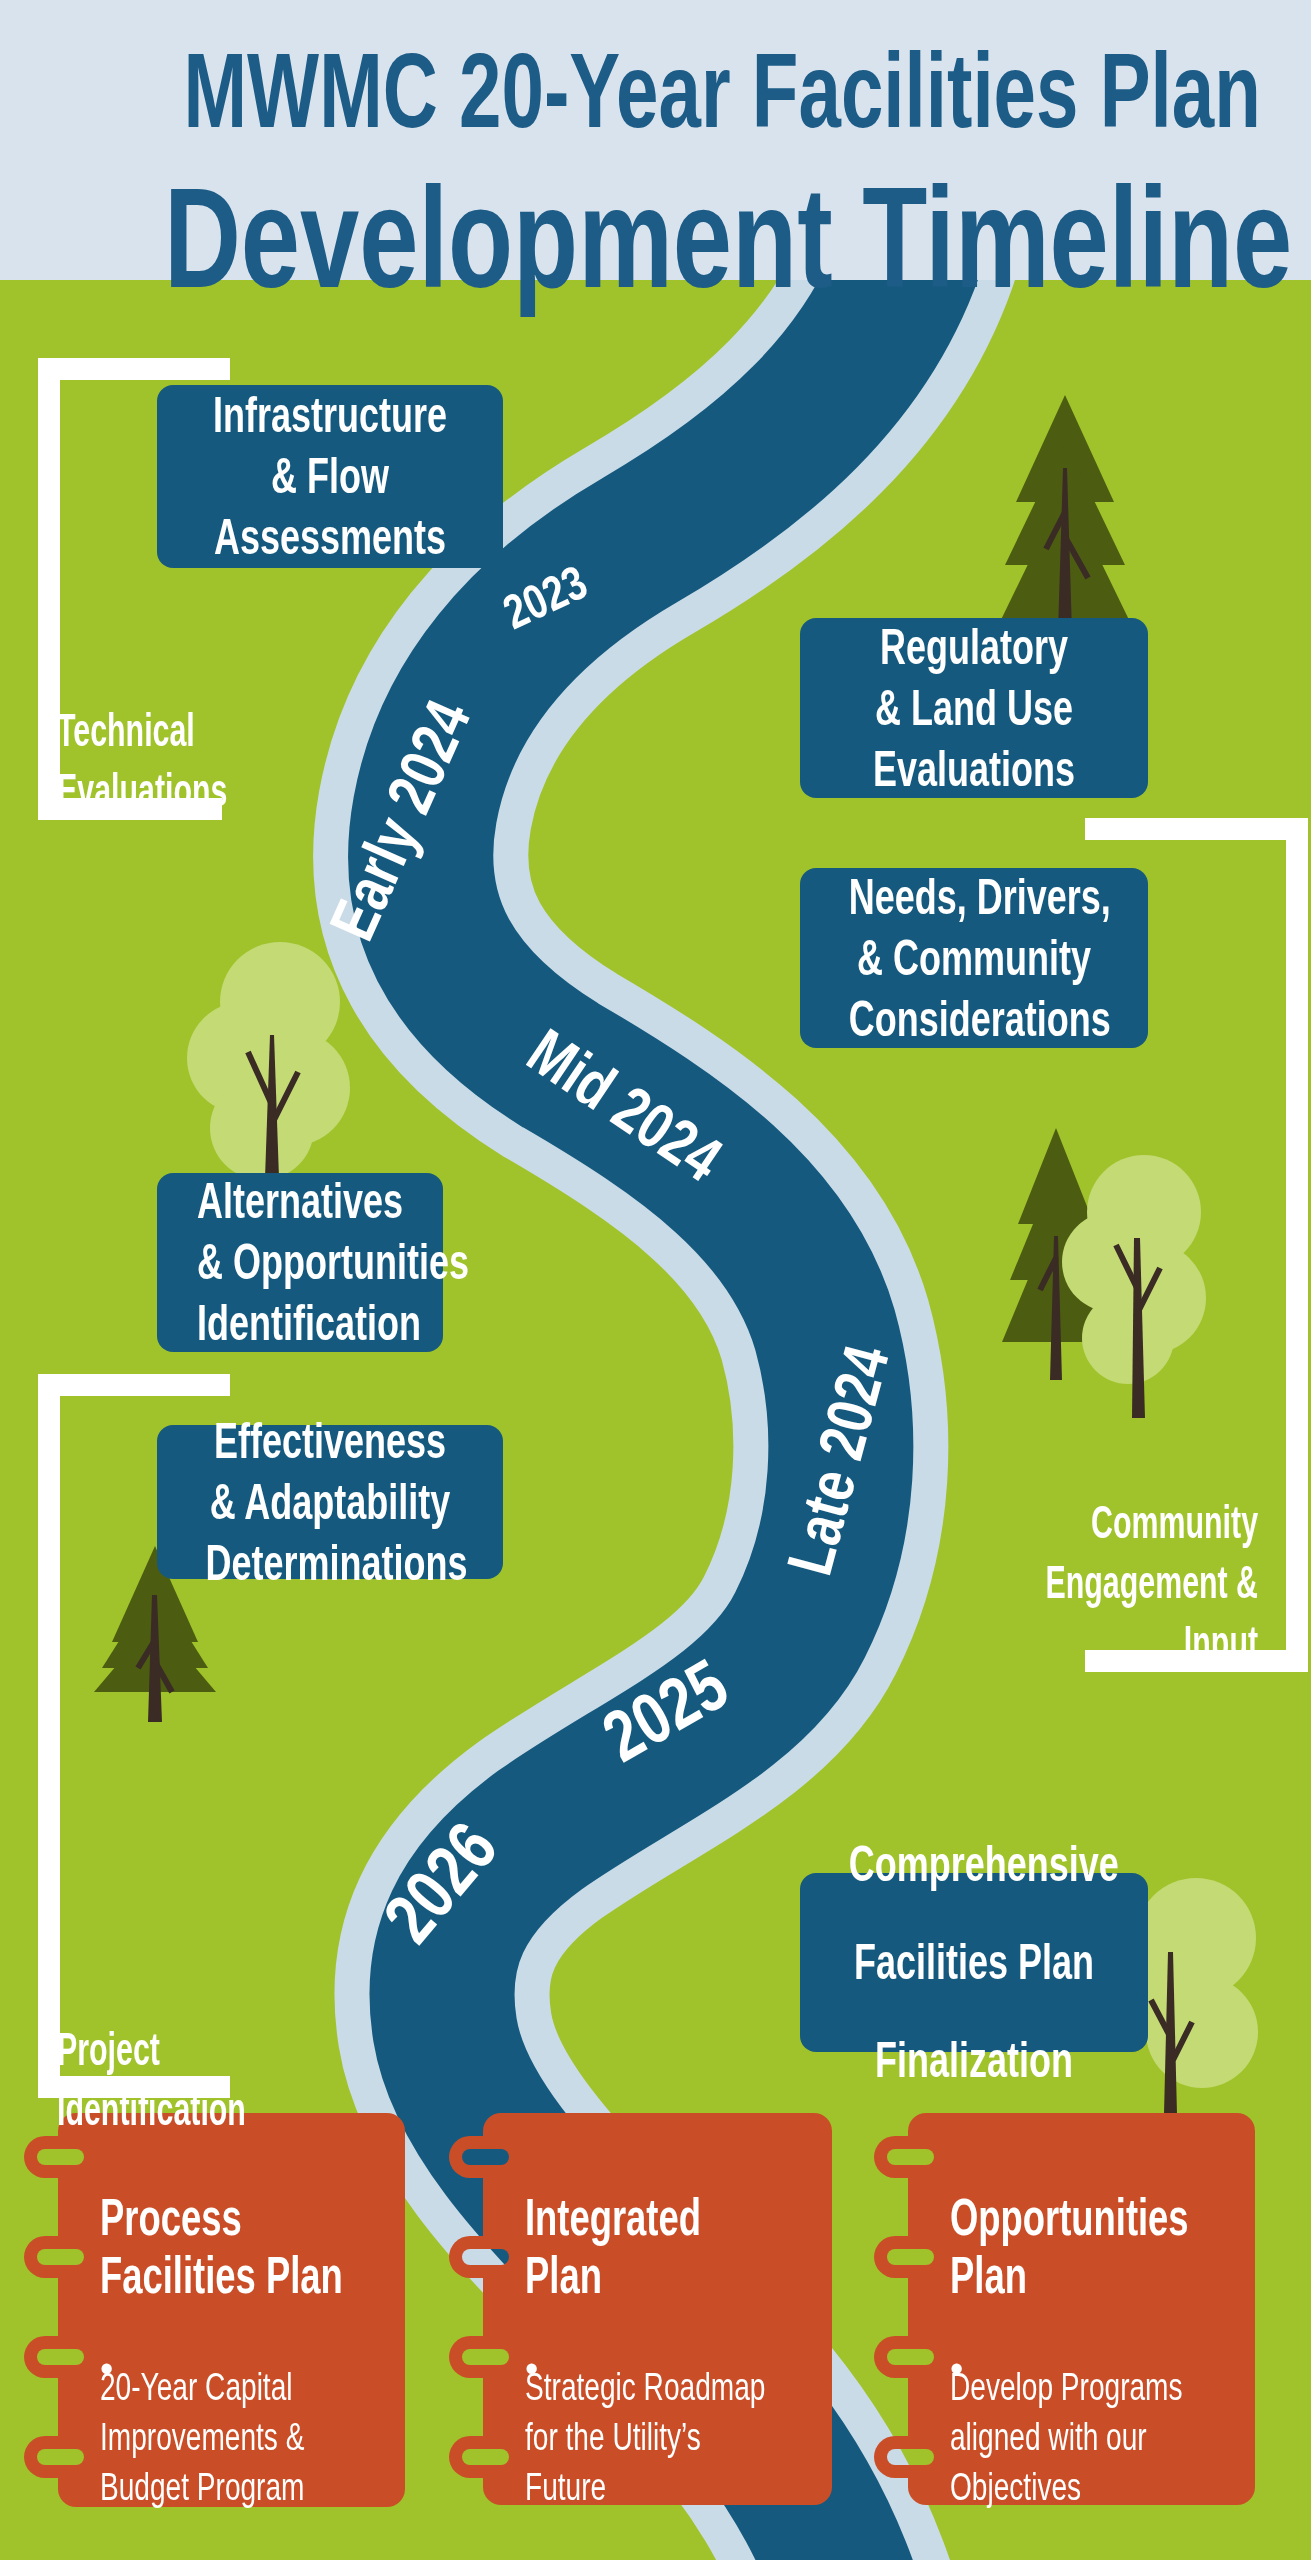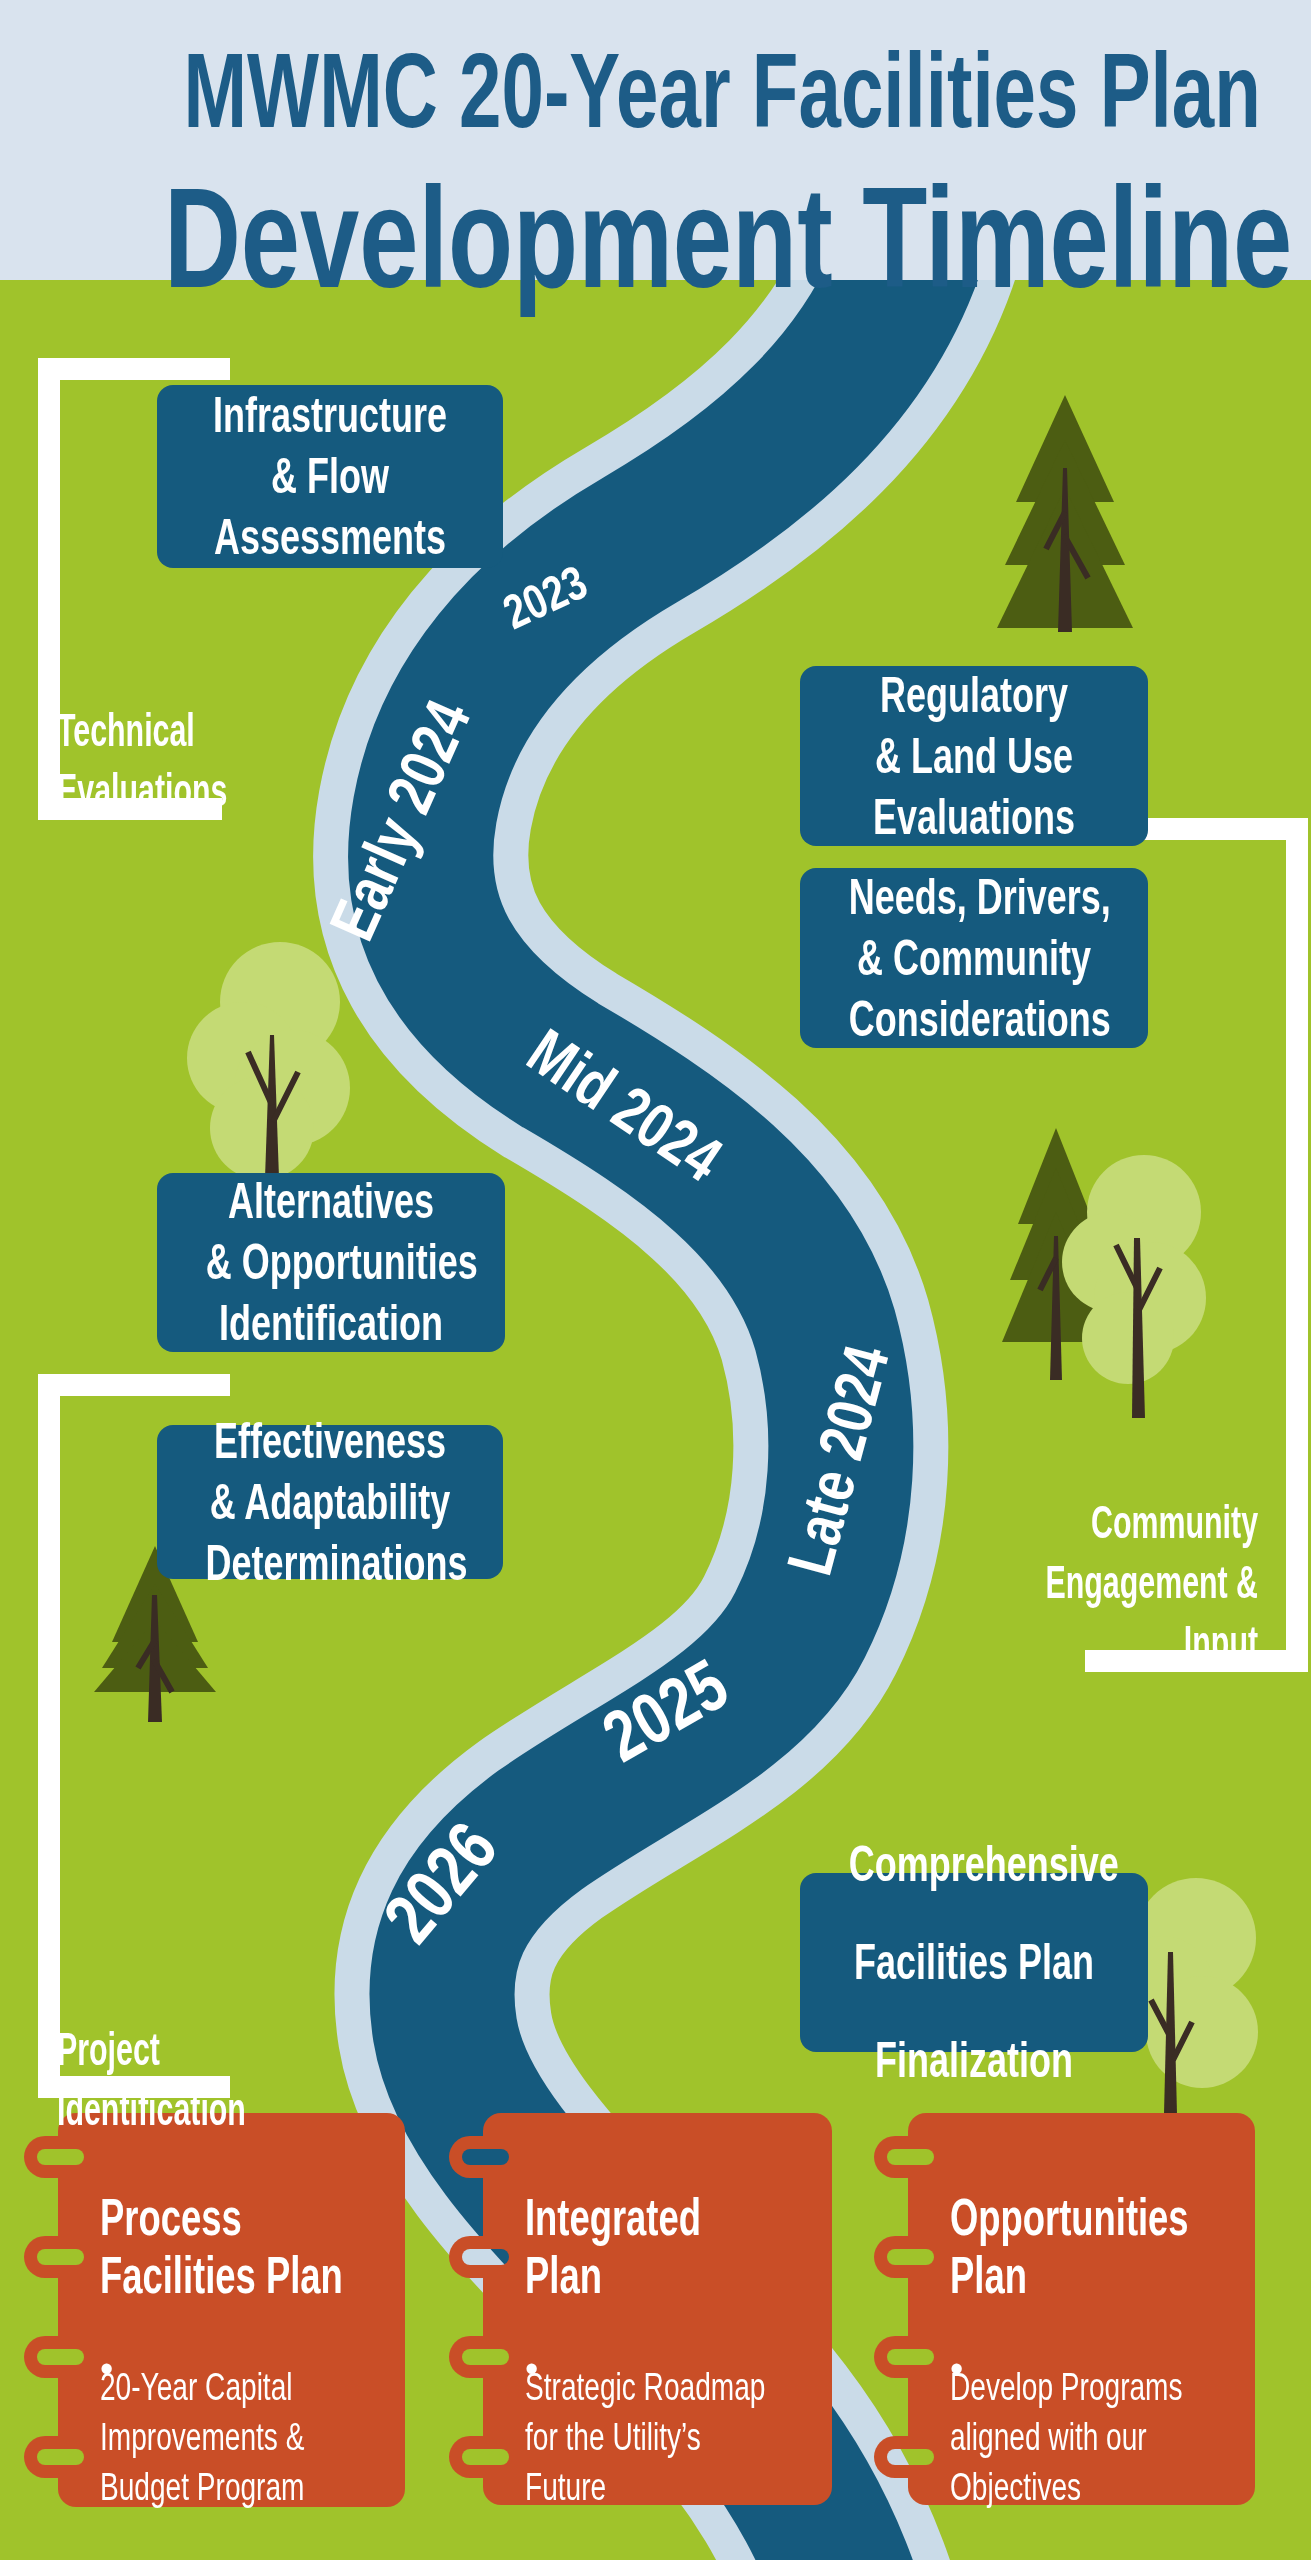--- a/index.html
+++ b/index.html
@@ -169,31 +169,31 @@
   <header class="banner">
     <div class="title-line title-1">MWMC 20-Year Facilities Plan</div>
     <div class="title-line title-2">Development Timeline</div>
   </header>
 
   <div class="mbox" style="left:157px;top:385px;width:346px;height:183px;">
     <span class="mline">Infrastructure</span>
     <span class="mline">&amp; Flow</span>
     <span class="mline">Assessments</span>
   </div>
-  <div class="mbox" style="left:800px;top:618px;width:348px;height:180px;margin-top:48px;">
+  <div class="mbox" style="left:800px;top:618px;width:348px;height:180px;">
     <span class="mline">Regulatory</span>
     <span class="mline">&amp; Land Use</span>
     <span class="mline">Evaluations</span>
   </div>
   <div class="mbox" style="left:800px;top:868px;width:348px;height:180px;">
     <span class="mline">Needs, Drivers,</span>
     <span class="mline">&amp; Community</span>
     <span class="mline">Considerations</span>
   </div>
-  <div class="mbox" style="left:157px;top:1173px;width:348px;height:179px;">
+  <div class="mbox" style="left:157px;top:1173px;width:286px;height:179px;">
     <span class="mline">Alternatives</span>
     <span class="mline">&amp; Opportunities</span>
     <span class="mline">Identification</span>
   </div>
   <div class="mbox" style="left:157px;top:1425px;width:346px;height:154px;">
     <span class="mline">Effectiveness</span>
     <span class="mline">&amp; Adaptability</span>
     <span class="mline">Determinations</span>
   </div>
   <div class="mbox" style="left:800px;top:1873px;width:348px;height:179px;gap:37px;">

